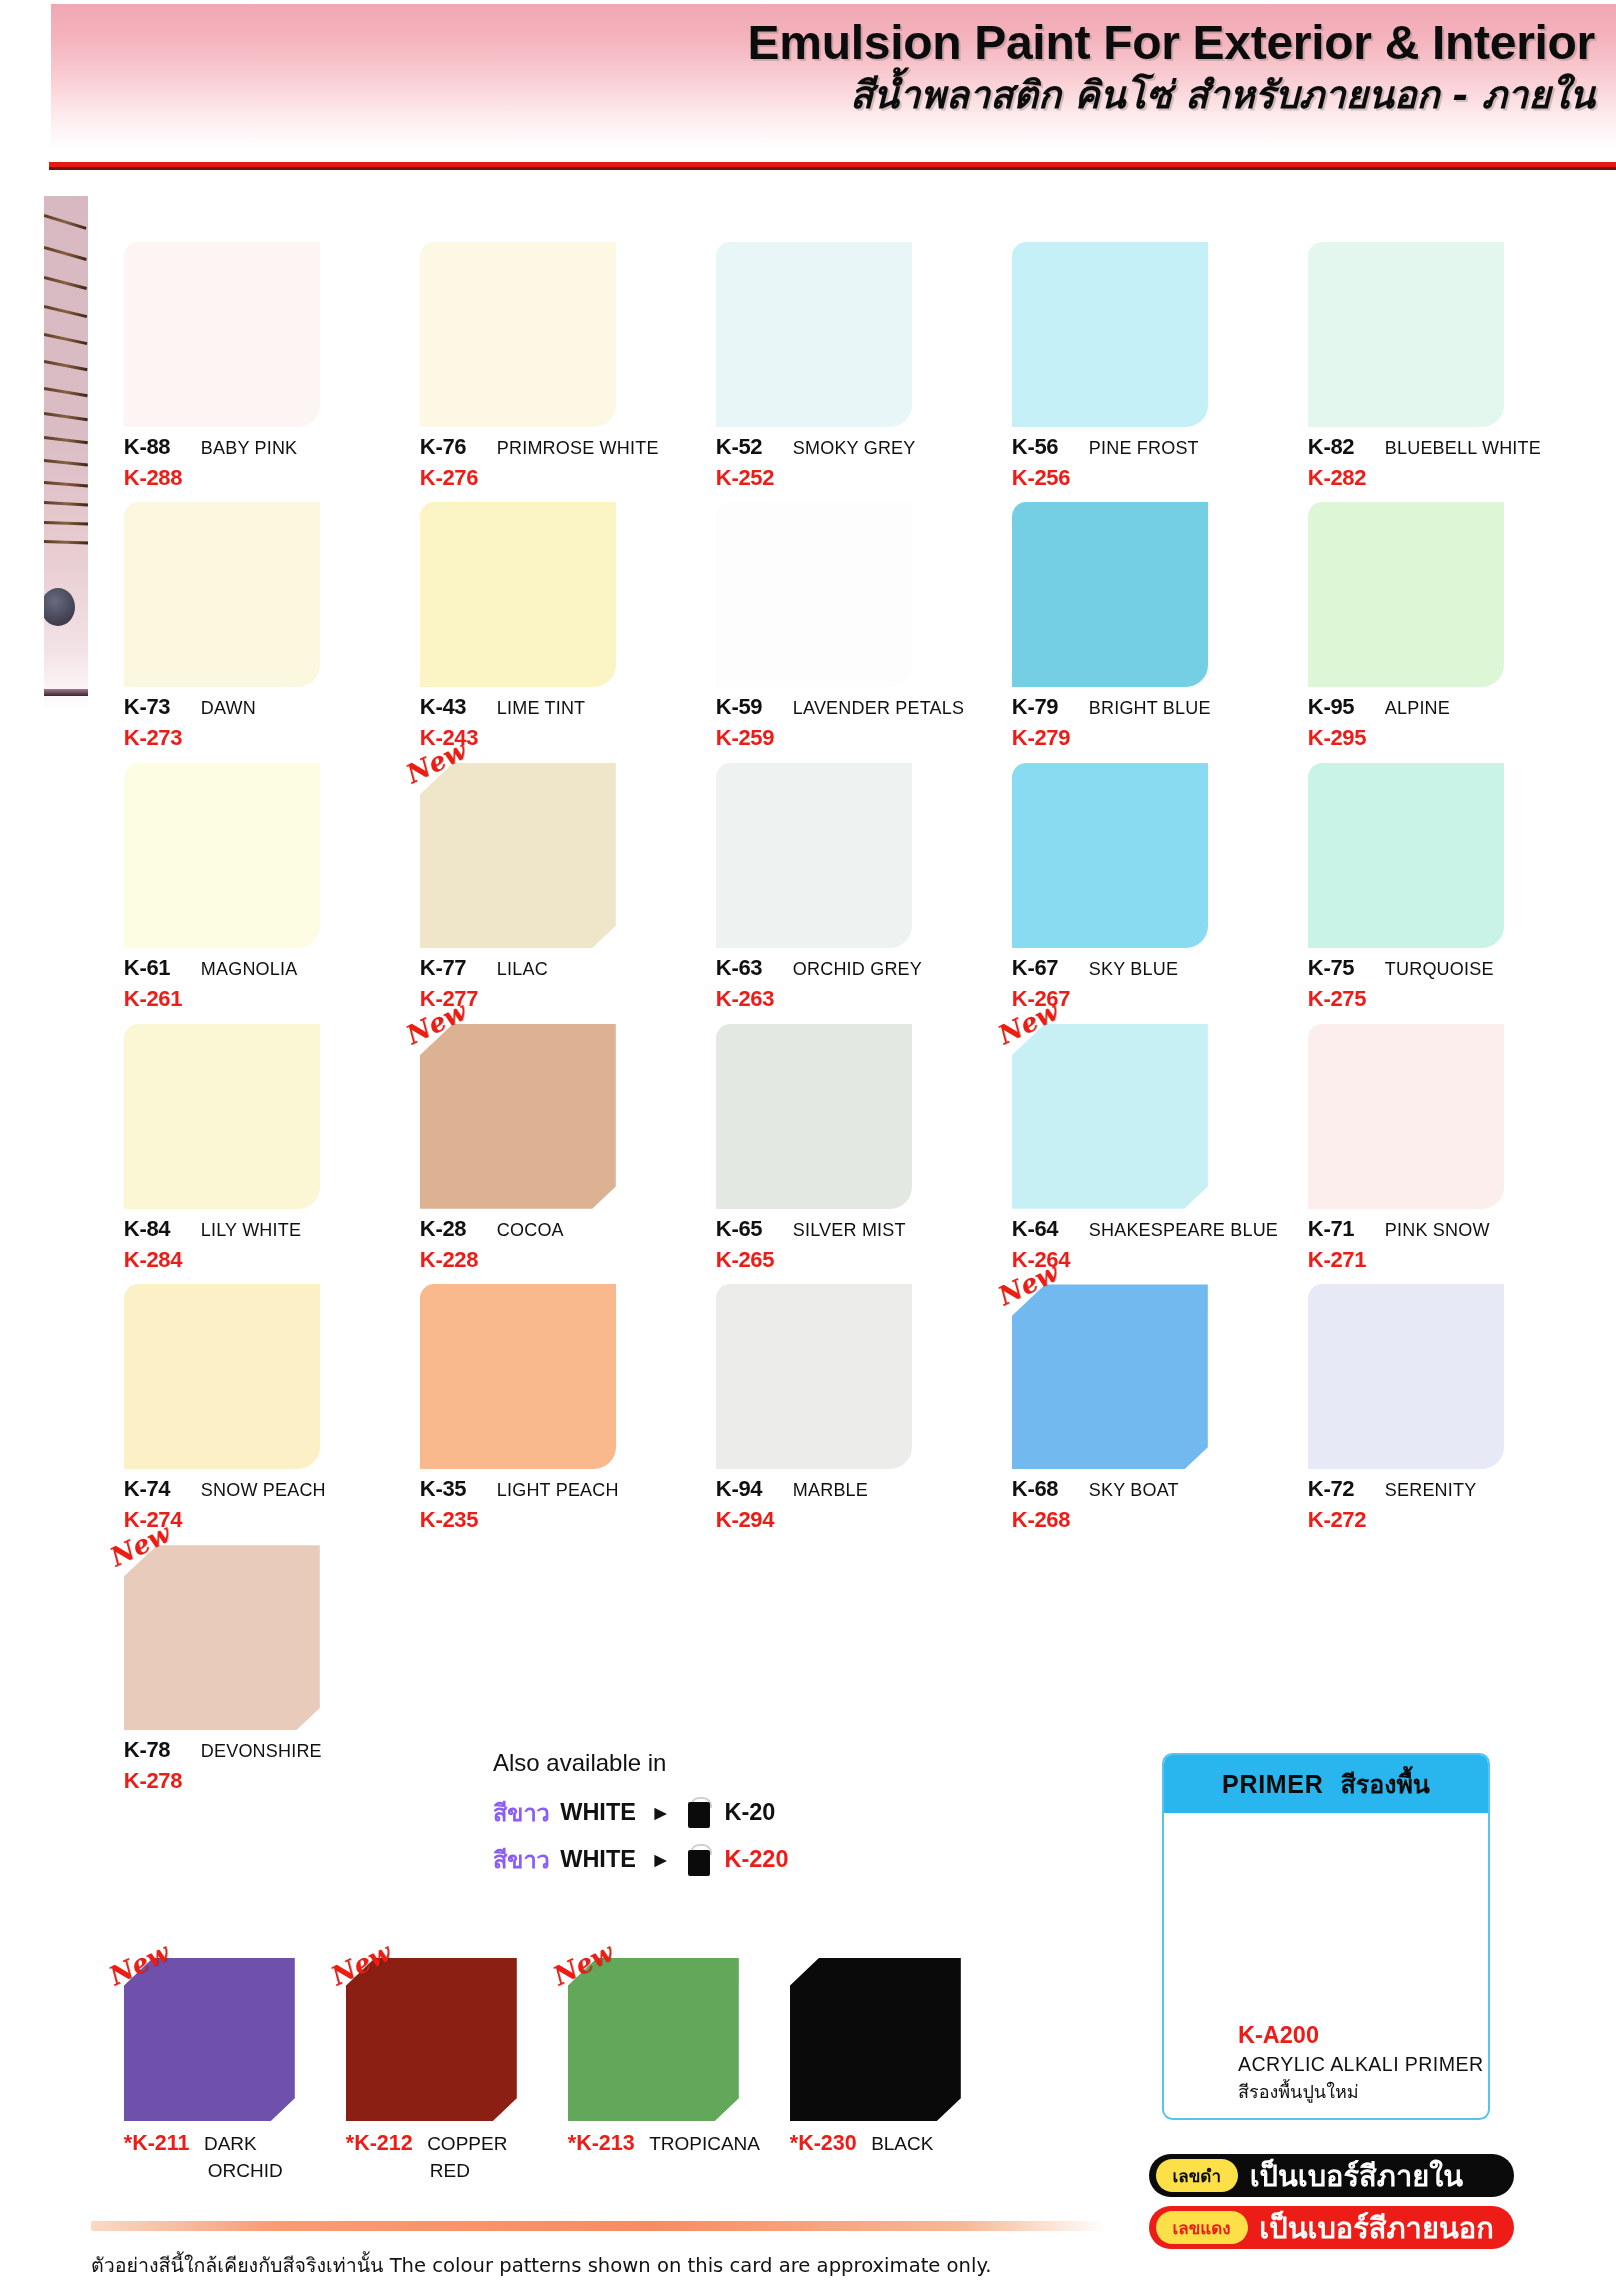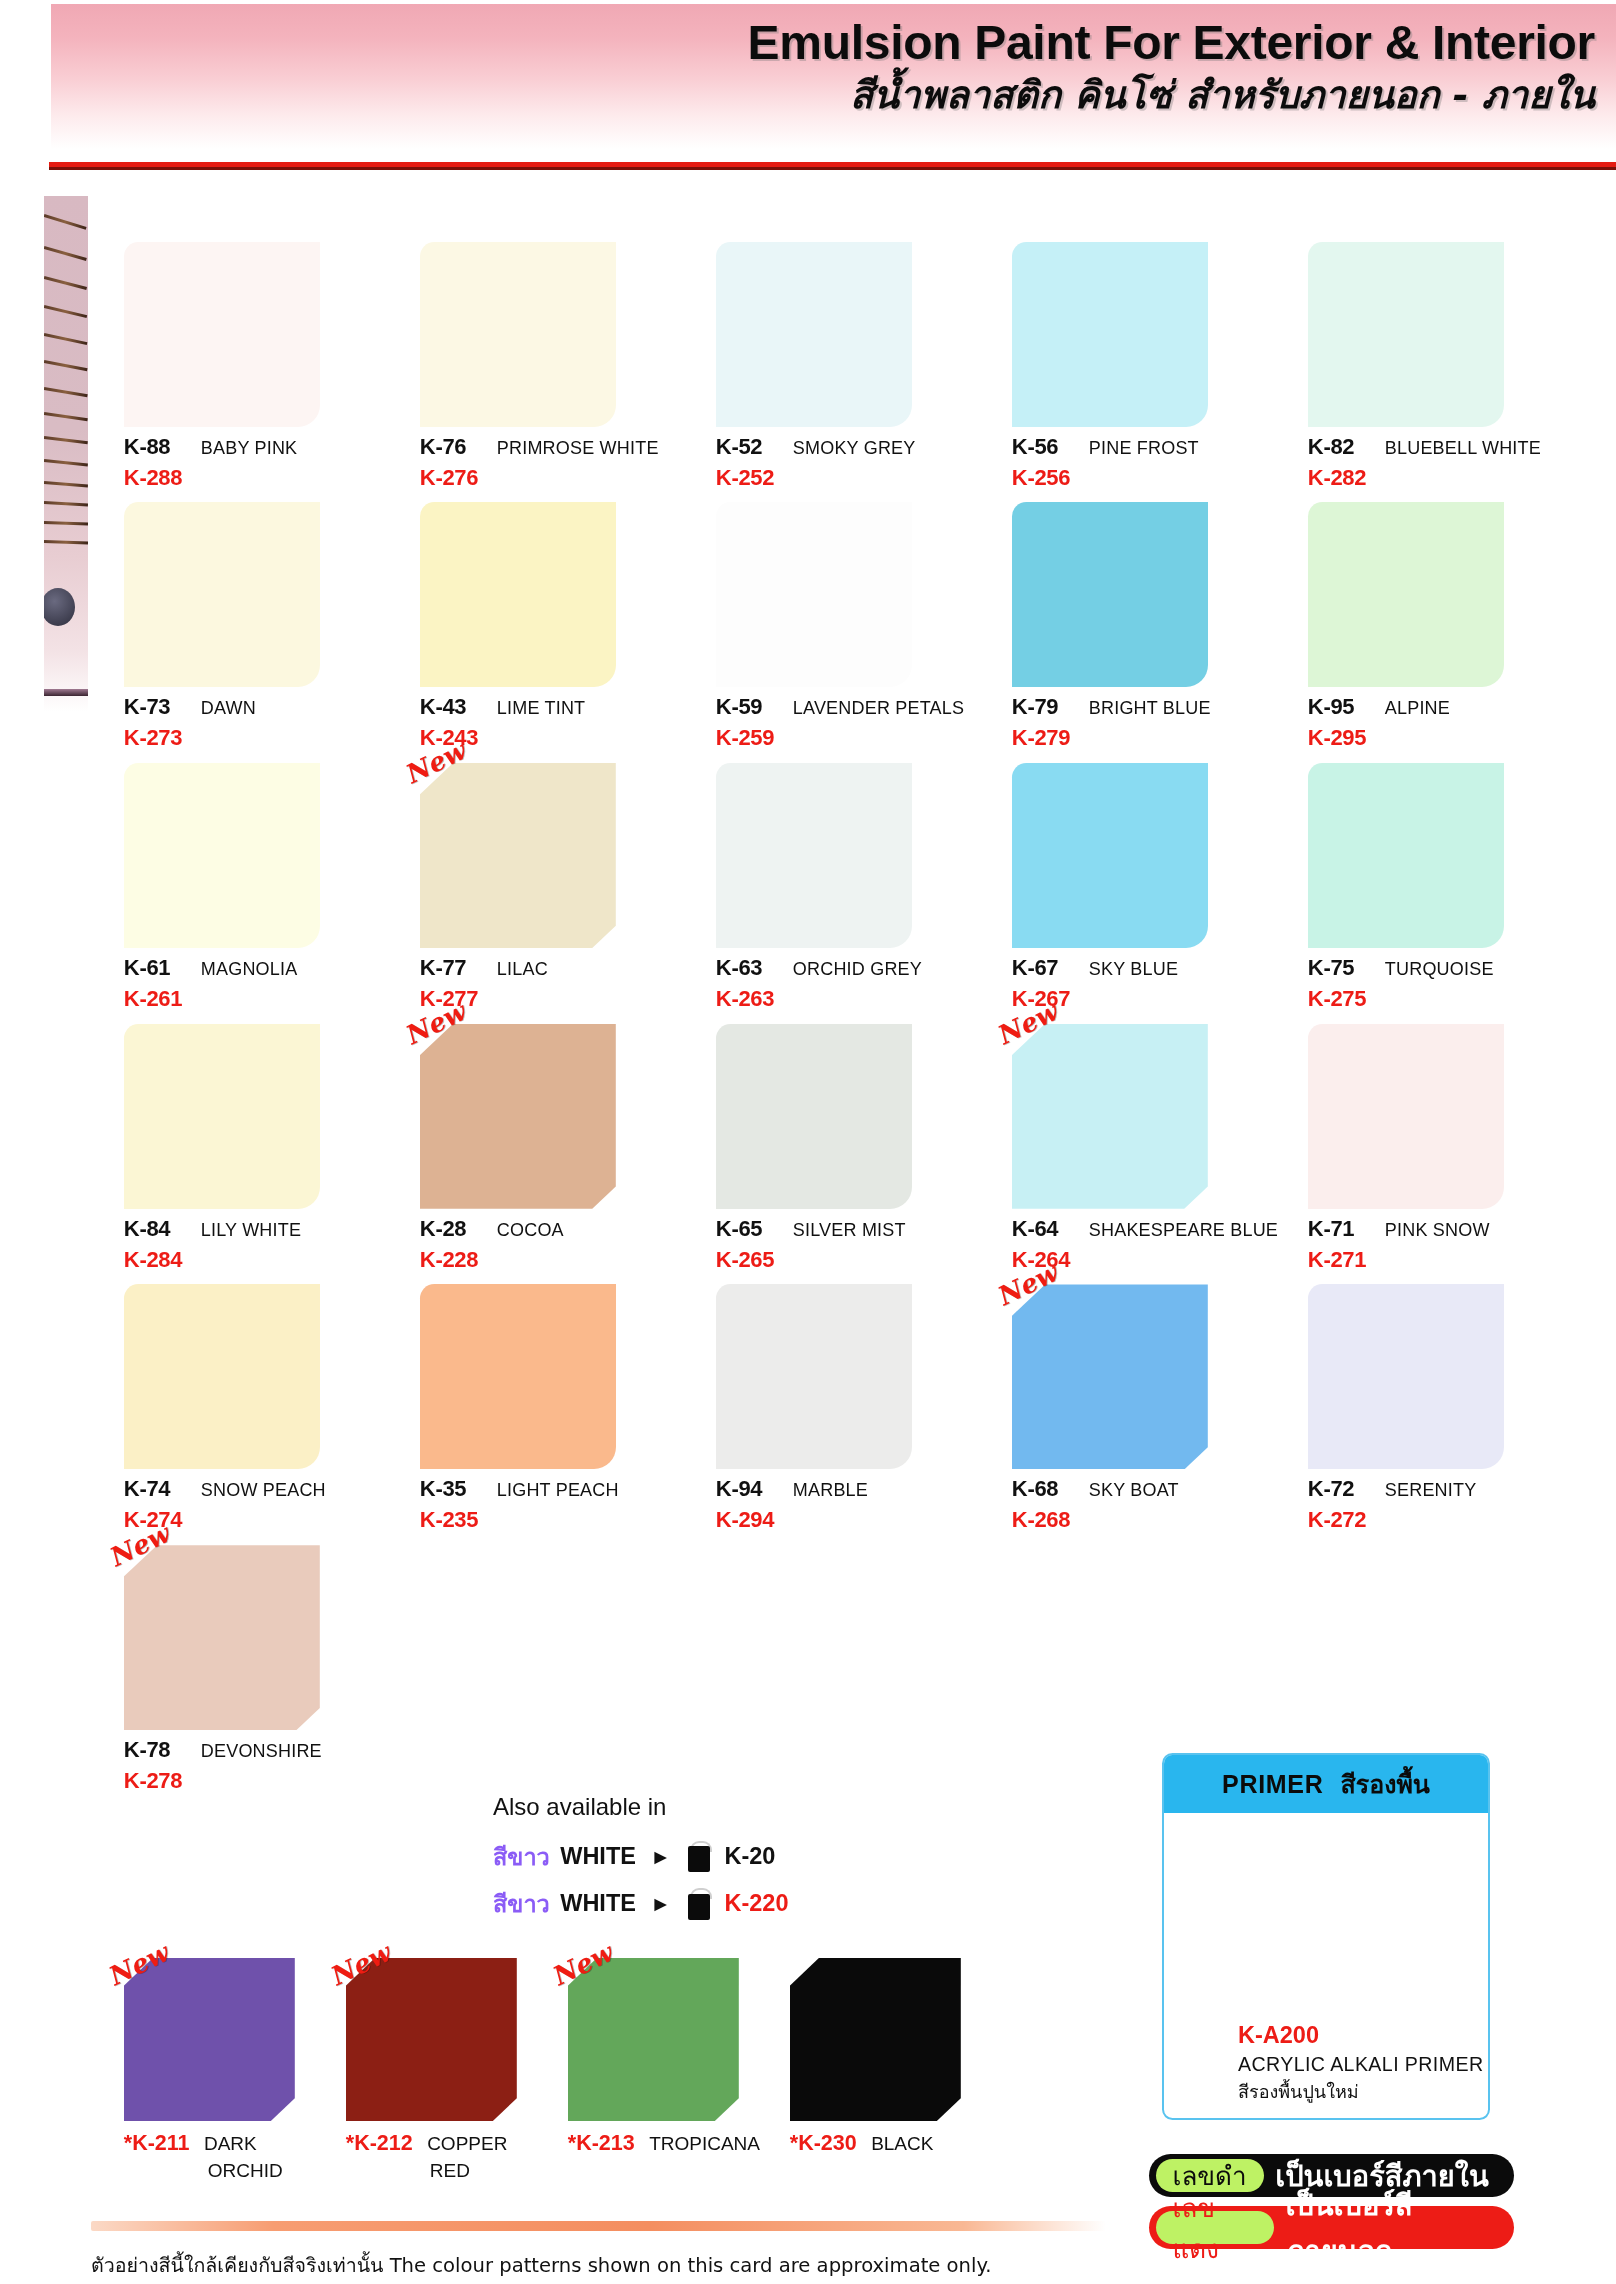--- a/index.html
+++ b/index.html
@@ -113,21 +113,21 @@
     font-size:18px;color:#111;letter-spacing:0.2px;
     font-family:"Liberation Sans","DejaVu Sans",sans-serif;
   }
   .code-red{
     font-size:22px;font-weight:bold;color:#ed1c16;letter-spacing:-0.3px;
     margin-top:5.2px;display:block;
   }
 
   
   #also{
-    position:absolute;left:493px;top:1749px;width:457px;margin-top:44px;
+    position:absolute;left:493px;top:1749px;width:457px;
   }
   #also-title{
     font-size:24px;color:#111;margin-bottom:17px;
   }
   .also-row{
     display:flex;align-items:center;margin-bottom:10.4px;
   }
   .also-th{
     font-size:23.5px;font-weight:bold;color:#8b5cf6;
     font-family:"DejaVu Sans","Liberation Sans",sans-serif;
@@ -196,24 +196,24 @@
 
   
   #legend{position:absolute;left:1149px;top:2154px;width:365px;}
   .pill{
     height:43px;border-radius:21.5px;display:flex;align-items:center;
     padding:0 6.5px;box-sizing:border-box;margin-bottom:9px;
   }
   .pill.black{background:#0b0b0b;}
   .pill.red{background:#ed1c16;}
   .pill-key{
-    background:#bef264;border-radius:17px;height:33px;
+    background:#fde047;border-radius:17px;height:33px;
     display:flex;align-items:center;justify-content:center;
     padding:0 17px;margin-right:11.7px;
-    font-size:26px;font-weight:normal;
+    font-size:17px;font-weight:bold;
     font-family:"DejaVu Sans","Liberation Sans",sans-serif;
   }
   .pill.black .pill-key{color:#0b0b0b;}
   .pill.red .pill-key{color:#ed1c16;}
   .pill-val{
     font-size:29px;font-weight:bold;color:#ffffff;
     font-family:"DejaVu Sans","Liberation Sans",sans-serif;
   }
 
   

